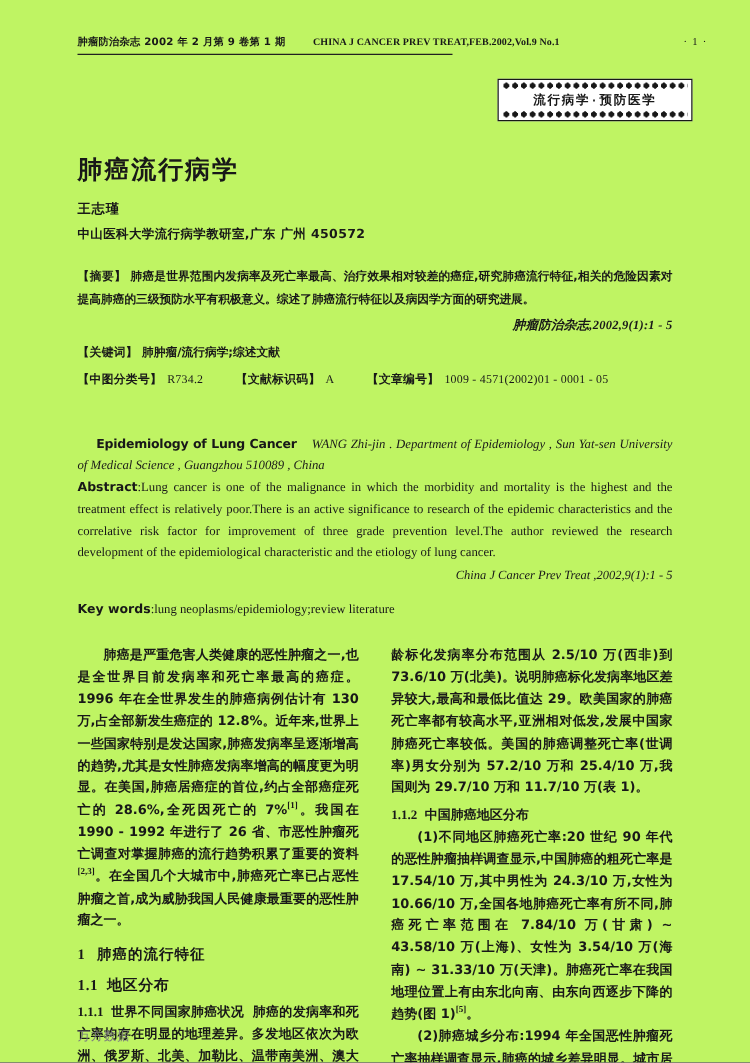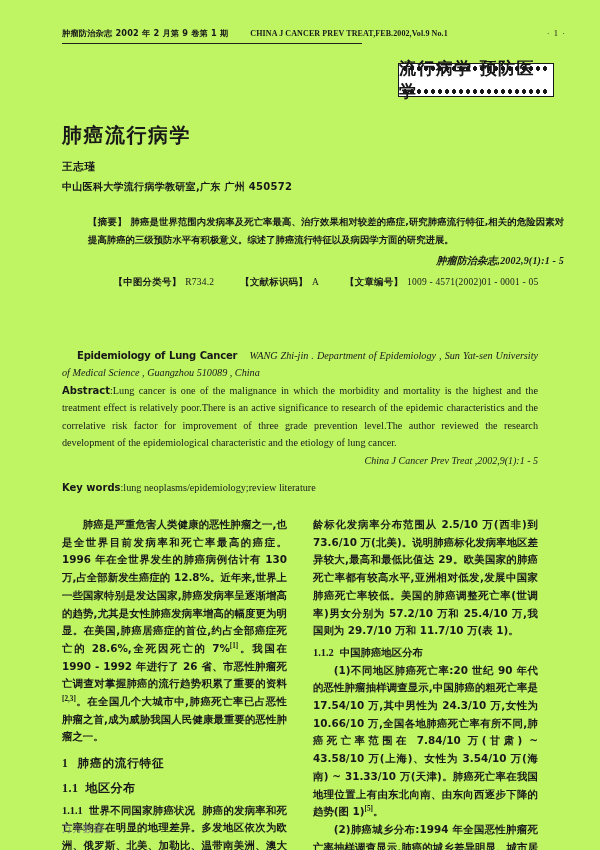--- a/index.html
+++ b/index.html
@@ -76,22 +76,22 @@
     right: 3px;
     height: 5px;
     background-image:
       radial-gradient(circle at 3px 2.5px, #1a1a1a 2.2px, transparent 2.4px);
     background-size: 7px 5px;
     background-repeat: repeat-x;
   }
   .banner::before { top: 2px; }
   .banner::after { bottom: 2px; }
   .banner-text {
-    font-family: Liberation Serif, serif;
-    font-size: 17px;
+    font-family: Liberation Mono, monospace;
+    font-size: 10px;
     font-weight: bold;
     letter-spacing: 1.4px;
     position: relative;
     z-index: 2;
   }
   
   .title {
     position: absolute;
     top: 122px;
     left: 62px;
@@ -122,39 +122,37 @@
   .cn-block {
     position: absolute;
     top: 213px;
     left: 62px;
     width: 476px;
     font-family: "DejaVu Sans", "Liberation Sans", sans-serif;
     font-size: 9.4px;
     font-weight: bold;
     line-height: 18px;
     text-align: justify;
-    margin-left: 26px;
   }
   .cn-block p { margin: 0; }
   .lbl { letter-spacing: .3px; }
   .cite-right {
     text-align: right;
     font-family: "Liberation Serif", serif;
     font-style: italic;
     font-size: 10px;
     font-weight: bold;
     margin-top: 3px !important;
     letter-spacing: .2px;
   }
   .kw-line { margin-top: 4px !important; }
   .cls-line {
     margin-top: 3px !important;
     display: flex;
     align-items: baseline;
-    justify-content: center;
   }
   .cls-line .val {
     font-family: "Liberation Serif", serif;
     font-weight: normal;
     font-size: 9.5px;
     margin-left: 4px;
     margin-right: 26px;
     letter-spacing: .2px;
   }
   .cls-line .val.last { margin-right: 0; }
@@ -263,20 +261,24 @@
   <div class="title">肺癌流行病学</div>
   <div class="author">王志瑾</div>
   <div class="affil">中山医科大学流行病学教研室,广东 广州 450572</div>
 
   <div class="cn-block">
     <p>
       <span class="lbl">【摘要】</span>
       <span>肺癌是世界范围内发病率及死亡率最高、治疗效果相对较差的癌症,研究肺癌流行特征,相关的危险因素对提高肺癌的三级预防水平有积极意义。综述了肺癌流行特征以及病因学方面的研究进展。</span>
     </p>
     <p class="cite-right">肿瘤防治杂志,2002,9(1):1 - 5</p>
+    <p class="kw-line">
+      <span class="lbl">【关键词】</span>
+      <span>肺肿瘤/流行病学;综述文献</span>
+    </p>
     <p class="cls-line">
       <span class="lbl">【中图分类号】</span>
       <span class="val">R734.2</span>
       <span class="lbl">【文献标识码】</span>
       <span class="val">A</span>
       <span class="lbl">【文章编号】</span>
       <span class="val last">1009 - 4571(2002)01 - 0001 - 05</span>
     </p>
   </div>
 

